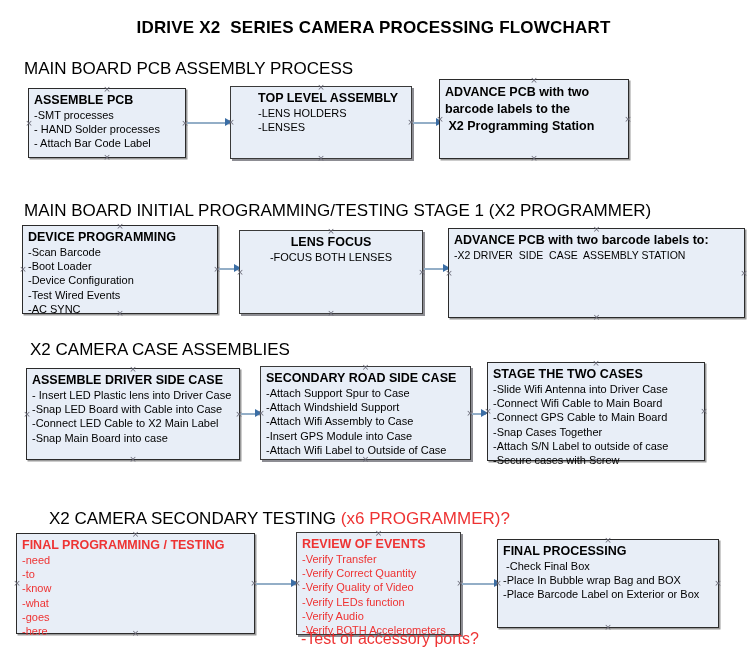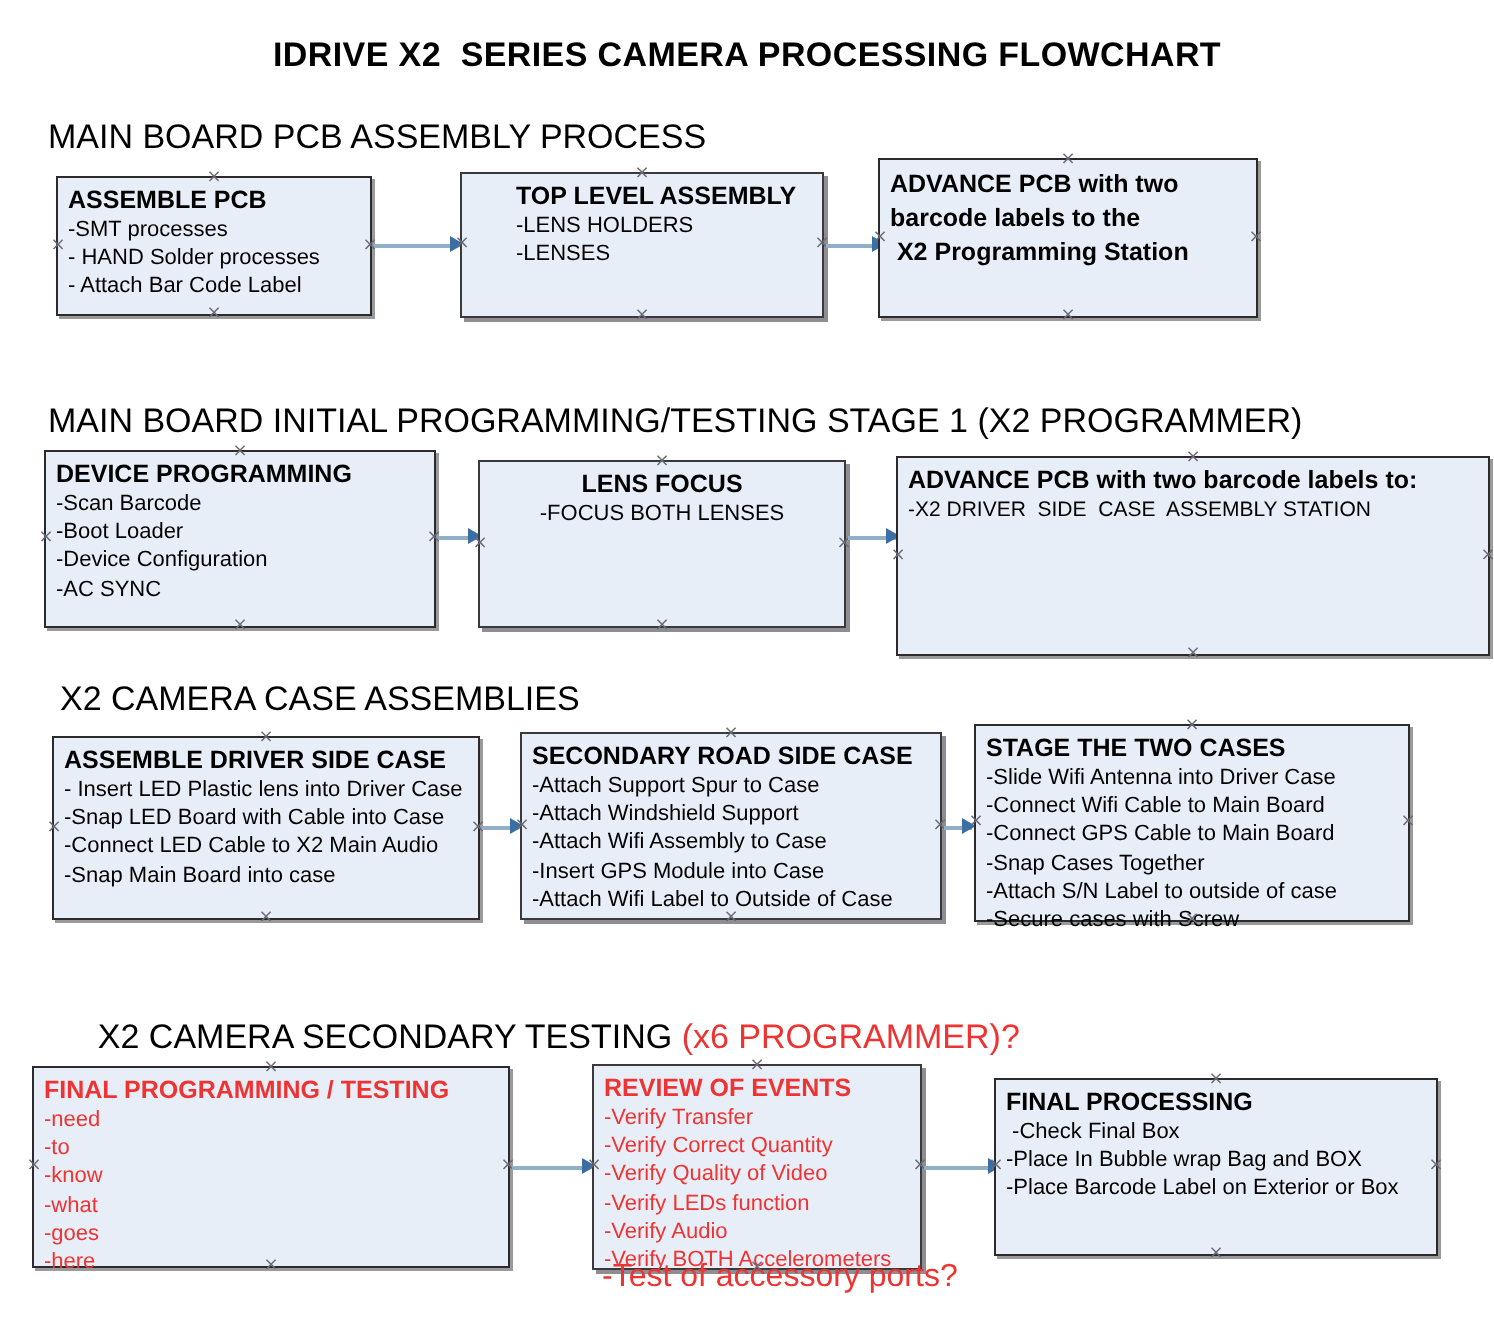--- a/index.html
+++ b/index.html
@@ -185,20 +185,21 @@
   </div>
 
   <div class="section-title" style="left:24px; top:201px;">MAIN BOARD INITIAL PROGRAMMING/TESTING STAGE 1 (X2 PROGRAMMER)</div>
 
   <div class="node" style="left:22px; top:225px; width:196px; height:89px;">
     <div class="title">DEVICE PROGRAMMING</div>
     <ul>
       <li>-Scan Barcode</li>
       <li>-Boot Loader</li>
       <li>-Device Configuration</li>
+      <li>-Test Wired Events</li>
       <li>-AC SYNC</li>
     </ul>
     <span class="handle" style="left:50%; top:0;"></span>
     <span class="handle" style="left:50%; top:100%;"></span>
     <span class="handle" style="left:0; top:50%;"></span>
     <span class="handle" style="left:100%; top:50%;"></span>
   </div>
 
   <div class="connector" style="left:219px; top:268px; width:20px;"></div>
   <div class="arrowhead" style="left:234px; top:264px;"></div>
@@ -210,37 +211,37 @@
     </ul>
     <span class="handle" style="left:50%; top:0;"></span>
     <span class="handle" style="left:50%; top:100%;"></span>
     <span class="handle" style="left:0; top:50%;"></span>
     <span class="handle" style="left:100%; top:50%;"></span>
   </div>
 
   <div class="connector" style="left:424px; top:268px; width:25px;"></div>
   <div class="arrowhead" style="left:443px; top:264px;"></div>
 
-  <div class="node" style="left:448px; top:228px; width:297px; height:100px;">
+  <div class="node" style="left:448px; top:228px; width:297px; height:90px;">
     <div class="title">ADVANCE PCB with two barcode labels to:</div>
     <div class="subline">-X2 DRIVER  SIDE  CASE  ASSEMBLY STATION</div>
     <span class="handle" style="left:50%; top:0;"></span>
     <span class="handle" style="left:50%; top:100%;"></span>
     <span class="handle" style="left:0; top:50%;"></span>
     <span class="handle" style="left:100%; top:50%;"></span>
   </div>
 
   <div class="section-title" style="left:30px; top:340px;">X2 CAMERA CASE ASSEMBLIES</div>
 
   <div class="node" style="left:26px; top:368px; width:214px; height:92px;">
     <div class="title">ASSEMBLE DRIVER SIDE CASE</div>
     <ul>
       <li>- Insert LED Plastic lens into Driver Case</li>
       <li>-Snap LED Board with Cable into Case</li>
-      <li>-Connect LED Cable to X2 Main Audio</li>
+      <li>-Connect LED Cable to X2 Main Label</li>
       <li>-Snap Main Board into case</li>
     </ul>
     <span class="handle" style="left:50%; top:0;"></span>
     <span class="handle" style="left:50%; top:100%;"></span>
     <span class="handle" style="left:0; top:50%;"></span>
     <span class="handle" style="left:100%; top:50%;"></span>
   </div>
 
   <div class="connector" style="left:241px; top:413px; width:18px;"></div>
   <div class="arrowhead" style="left:255px; top:409px;"></div>

